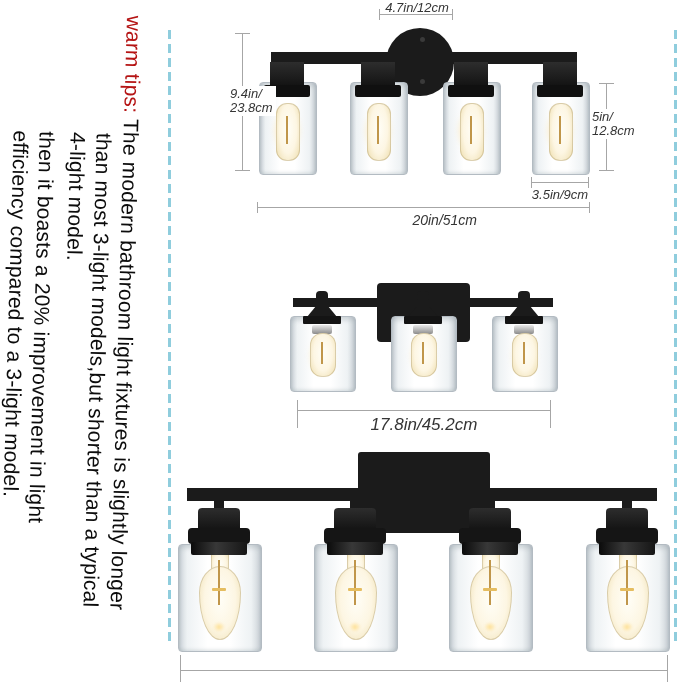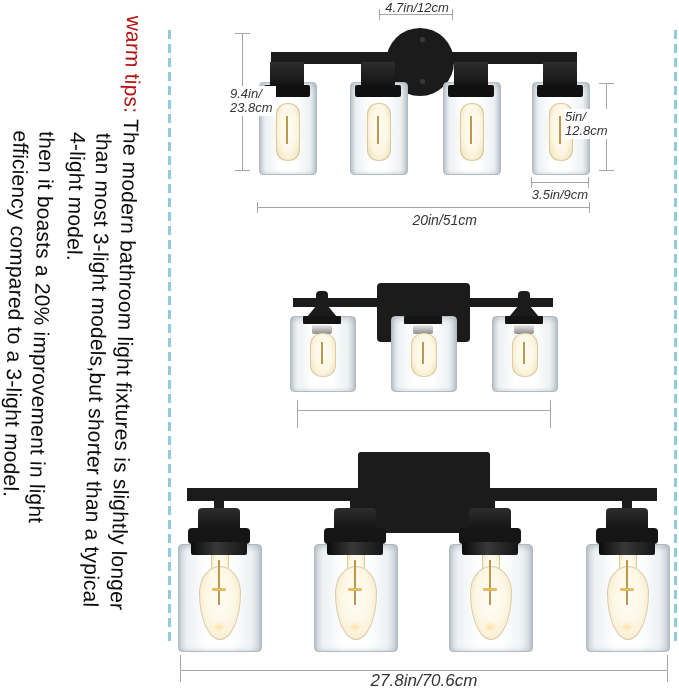--- a/index.html
+++ b/index.html
@@ -105,21 +105,21 @@
   <div class="tickh" style="left:235px;top:33px;width:15px;"></div>
   <div class="tickh" style="left:235px;top:170px;width:15px;"></div>
   <div class="dlabel f13 wbg" style="left:228px;top:86px;width:44px;text-align:left;padding:1px 2px;">
     <div>9.4in/</div>
     <div>23.8cm</div>
   </div>
 
   <div class="vline" style="left:606px;top:83px;height:88px;"></div>
   <div class="tickh" style="left:599px;top:83px;width:15px;"></div>
   <div class="tickh" style="left:599px;top:170px;width:15px;"></div>
-  <div class="dlabel f13 wbg" style="left:564px;top:109px;width:44px;text-align:left;padding:1px 1px;">
+  <div class="dlabel f13 wbg" style="left:591px;top:109px;width:44px;text-align:left;padding:1px 1px;">
     <div>5in/</div>
     <div>12.8cm</div>
   </div>
 
   <div class="hline" style="left:531px;top:182px;width:58px;"></div>
   <div class="tickv" style="left:531px;top:177px;height:11px;"></div>
   <div class="tickv" style="left:588px;top:177px;height:11px;"></div>
   <div class="dlabel f13" style="left:512px;top:188px;width:96px;">3.5in/9cm</div>
 
   <div class="hline" style="left:257px;top:207px;width:333px;"></div>
@@ -157,20 +157,21 @@
   <div class="chrome" style="left:514px;top:325px;width:20px;height:9px;"></div>
   <div class="glow" style="left:510px;top:336px;width:28px;height:40px;"></div>
   <div class="bulb" style="left:512px;top:333px;width:24px;height:42px;border-radius:12px;"></div>
   <div class="fil" style="left:523px;top:342px;width:2px;height:22px;"></div>
   <div class="cone" style="left:509px;top:306px;width:30px;height:11px;"></div>
   <div class="blk" style="left:505px;top:316px;width:38px;height:8px;border-radius:1px;background:#141414;"></div>
 
   <div class="hline" style="left:297px;top:410px;width:254px;"></div>
   <div class="tickv" style="left:297px;top:400px;height:28px;"></div>
   <div class="tickv" style="left:550px;top:400px;height:28px;"></div>
+  <div class="dlabel f17" style="left:343px;top:415px;width:162px;">17.8in/45.2cm</div>
 
   <div class="blk" style="left:358px;top:452px;width:132px;height:81px;border-radius:3px;"></div>
   <div class="blk" style="left:187px;top:488px;width:470px;height:13px;"></div>
 
   <div class="blk" style="left:214px;top:500px;width:10px;height:12px;"></div>
   <div class="glass" style="left:178px;top:544px;width:82px;height:106px;"></div>
   <div class="glow" style="left:202px;top:575px;width:34px;height:52px;"></div>
   <div class="bulb" style="left:211px;top:553px;width:16px;height:22px;border-radius:2px;"></div>
   <div class="bulb" style="left:199px;top:566px;width:40px;height:72px;border-radius:50% 50% 50% 50% / 36% 36% 64% 64%;"></div>
   <div class="fil" style="left:218px;top:560px;width:2px;height:45px;"></div>
@@ -212,15 +213,14 @@
   <div class="fil" style="left:626px;top:560px;width:2px;height:45px;"></div>
   <div class="coil" style="left:620px;top:588px;width:14px;height:3px;"></div>
   <div class="glow" style="left:621px;top:622px;width:12px;height:10px;filter:blur(1px);"></div>
   <div class="blk grad-sock" style="left:606px;top:508px;width:42px;height:24px;border-radius:4px;"></div>
   <div class="blk" style="left:596px;top:528px;width:62px;height:16px;border-radius:4px;background:#151515;"></div>
   <div class="blk grad-ring" style="left:599px;top:542px;width:56px;height:13px;border-radius:2px;"></div>
 
   <div class="hline" style="left:180px;top:670px;width:488px;"></div>
   <div class="tickv" style="left:180px;top:655px;height:27px;"></div>
   <div class="tickv" style="left:667px;top:655px;height:27px;"></div>
-  <div class="dlabel f17" style="left:334px;top:671px;width:180px;">27.8in/70.6cm</div>
 
 </div>
 
 </body></html>

